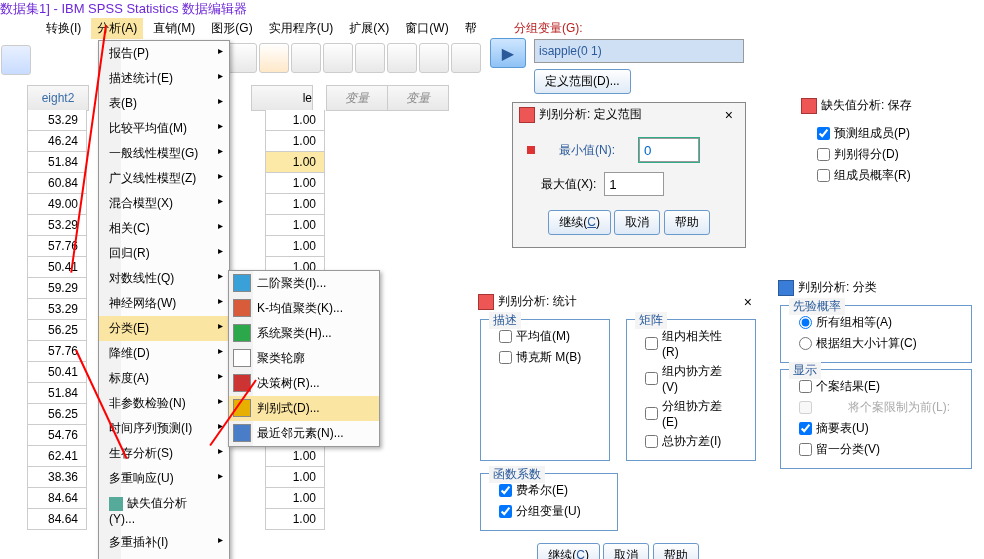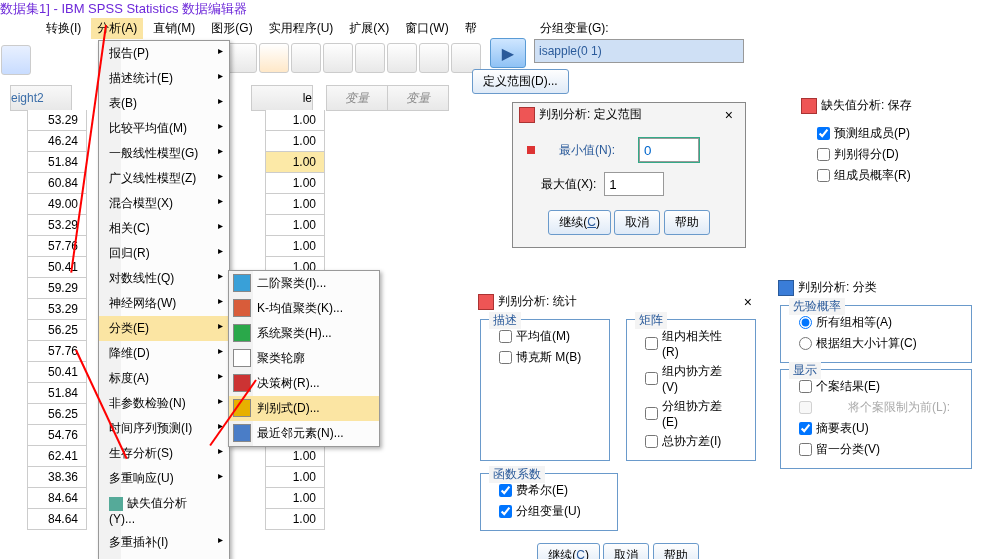--- a/index.html
+++ b/index.html
@@ -2,21 +2,21 @@
 <html><head>
 <meta charset="utf-8">
 <style>
 body{margin:0;font:12px "Microsoft YaHei",sans-serif;background:#fff;width:984px;height:559px;position:relative;overflow:hidden}
 .title{position:absolute;left:0;top:0;color:#6d28d9;font-size:13px}
 .menubar{position:absolute;left:40;top:18px;display:flex;gap:4px}
 .menubar span{padding:2px 6px;color:#000}
 .menubar .hl{background:#fbe5a3}
 .toolbar{position:absolute;left:0;top:42px;height:36px;display:flex;align-items:center}
 .tbtn{width:28px;height:28px;border:1px solid #ccc;margin:1px;border-radius:3px;background:linear-gradient(#fefefe,#e8e8e8)}
-.colhead{position:absolute;left:10px;top:85px;width:60px;height:24px;border:1px solid #ccc;background:linear-gradient(#f8f8f8,#e8e8e8);line-height:24px;color:#3a6da8}
+.colhead{position:absolute;left:27px;top:85px;width:60px;height:24px;border:1px solid #ccc;background:linear-gradient(#f8f8f8,#e8e8e8);text-align:center;line-height:24px;color:#3a6da8}
 .datacol{position:absolute;left:27px;top:110px;width:60px}
 .cell{height:20px;border:1px solid #ccc;border-top:none;text-align:right;padding-right:8px;line-height:20px;background:#fff;position:relative}
 .colhead2{position:absolute;left:251px;top:85px;width:60px;height:24px;border:1px solid #ccc;background:linear-gradient(#f8f8f8,#e8e8e8);text-align:right;line-height:24px}
 .datacol2{position:absolute;left:265px;top:110px;width:60px}
 .vh{position:absolute;top:85px;width:60px;height:24px;border:1px solid #ccc;background:linear-gradient(#f8f8f8,#e8e8e8);text-align:center;line-height:24px;color:#888;font-style:italic}
 .menu1{position:absolute;left:98px;top:40px;width:130px;background:#f7f7f7;border:1px solid #999;box-shadow:2px 2px 4px rgba(0,0,0,.3)}
 .menu1 .item{padding:4px 18px 4px 10px;position:relative;background:linear-gradient(to right,#f2f2f2 0,#f2f2f2 22px,#fcfcfc 22px)}
 .menu1 .item.hl{background:#fbe5a3}
 .menu1 .arrow::after{content:"▸";position:absolute;right:6px;top:4px;font-size:10px}
 .menu1 .ico{display:inline-block;width:14px;height:14px;margin-right:4px;vertical-align:middle}
@@ -33,23 +33,23 @@
 .close-x{margin-left:auto;padding:0 6px;font-size:14px}
 .bluearrow{width:34px;height:28px;background:linear-gradient(#cfe6ff,#8fc2f5);border:1px solid #5a9bd5;border-radius:3px;display:inline-flex;align-items:center;justify-content:center;color:#2a5a9a;font-size:16px}
 .inputbox{background:#fff;border:1px solid #999;padding:2px 4px;height:18px}
 .btn{display:inline-block;padding:3px 10px;background:linear-gradient(#fefefe,#dfeaf7);border:1px solid #6a9acb;border-radius:3px;color:#000}
 .btn u{color:#2a5a9a}
 .gbox{border:1px solid #6a9acb;margin:6px 8px;padding:6px 8px 8px;position:relative}
 .gbox .lg{position:absolute;top:-8px;left:8px;background:#f4f4f4;padding:0 4px;color:#2a5a9a}
 .chk{display:flex;align-items:center;gap:4px;padding:2px 10px}
 .chk input{margin:0}
 .grpvar{position:absolute;left:472px;top:20px;width:300px}
-.grpvar .lbl{color:#000000;margin-left:68px}
+.grpvar .lbl{color:#b91c1c;margin-left:42px}
 .grpvar .fld{margin-left:62px;margin-top:2px;background:#fff;border:1px solid #999;padding:4px;width:200px;color:#2a5a9a;background:#cfe0f5}
-.grpvar .defbtn{margin-top:6px;display:inline-block}
+.grpvar .defbtn{margin-left:62px;margin-top:6px;display:inline-block}
 </style>
 </head>
 <body>
 
 <div class="title">数据集1] - IBM SPSS Statistics 数据编辑器</div>
 <div class="menubar" style="left:40px">
     <span>转换(I)</span>
     <span class="hl">分析(A)</span>
     <span>直销(M)</span>
     <span>图形(G)</span>

